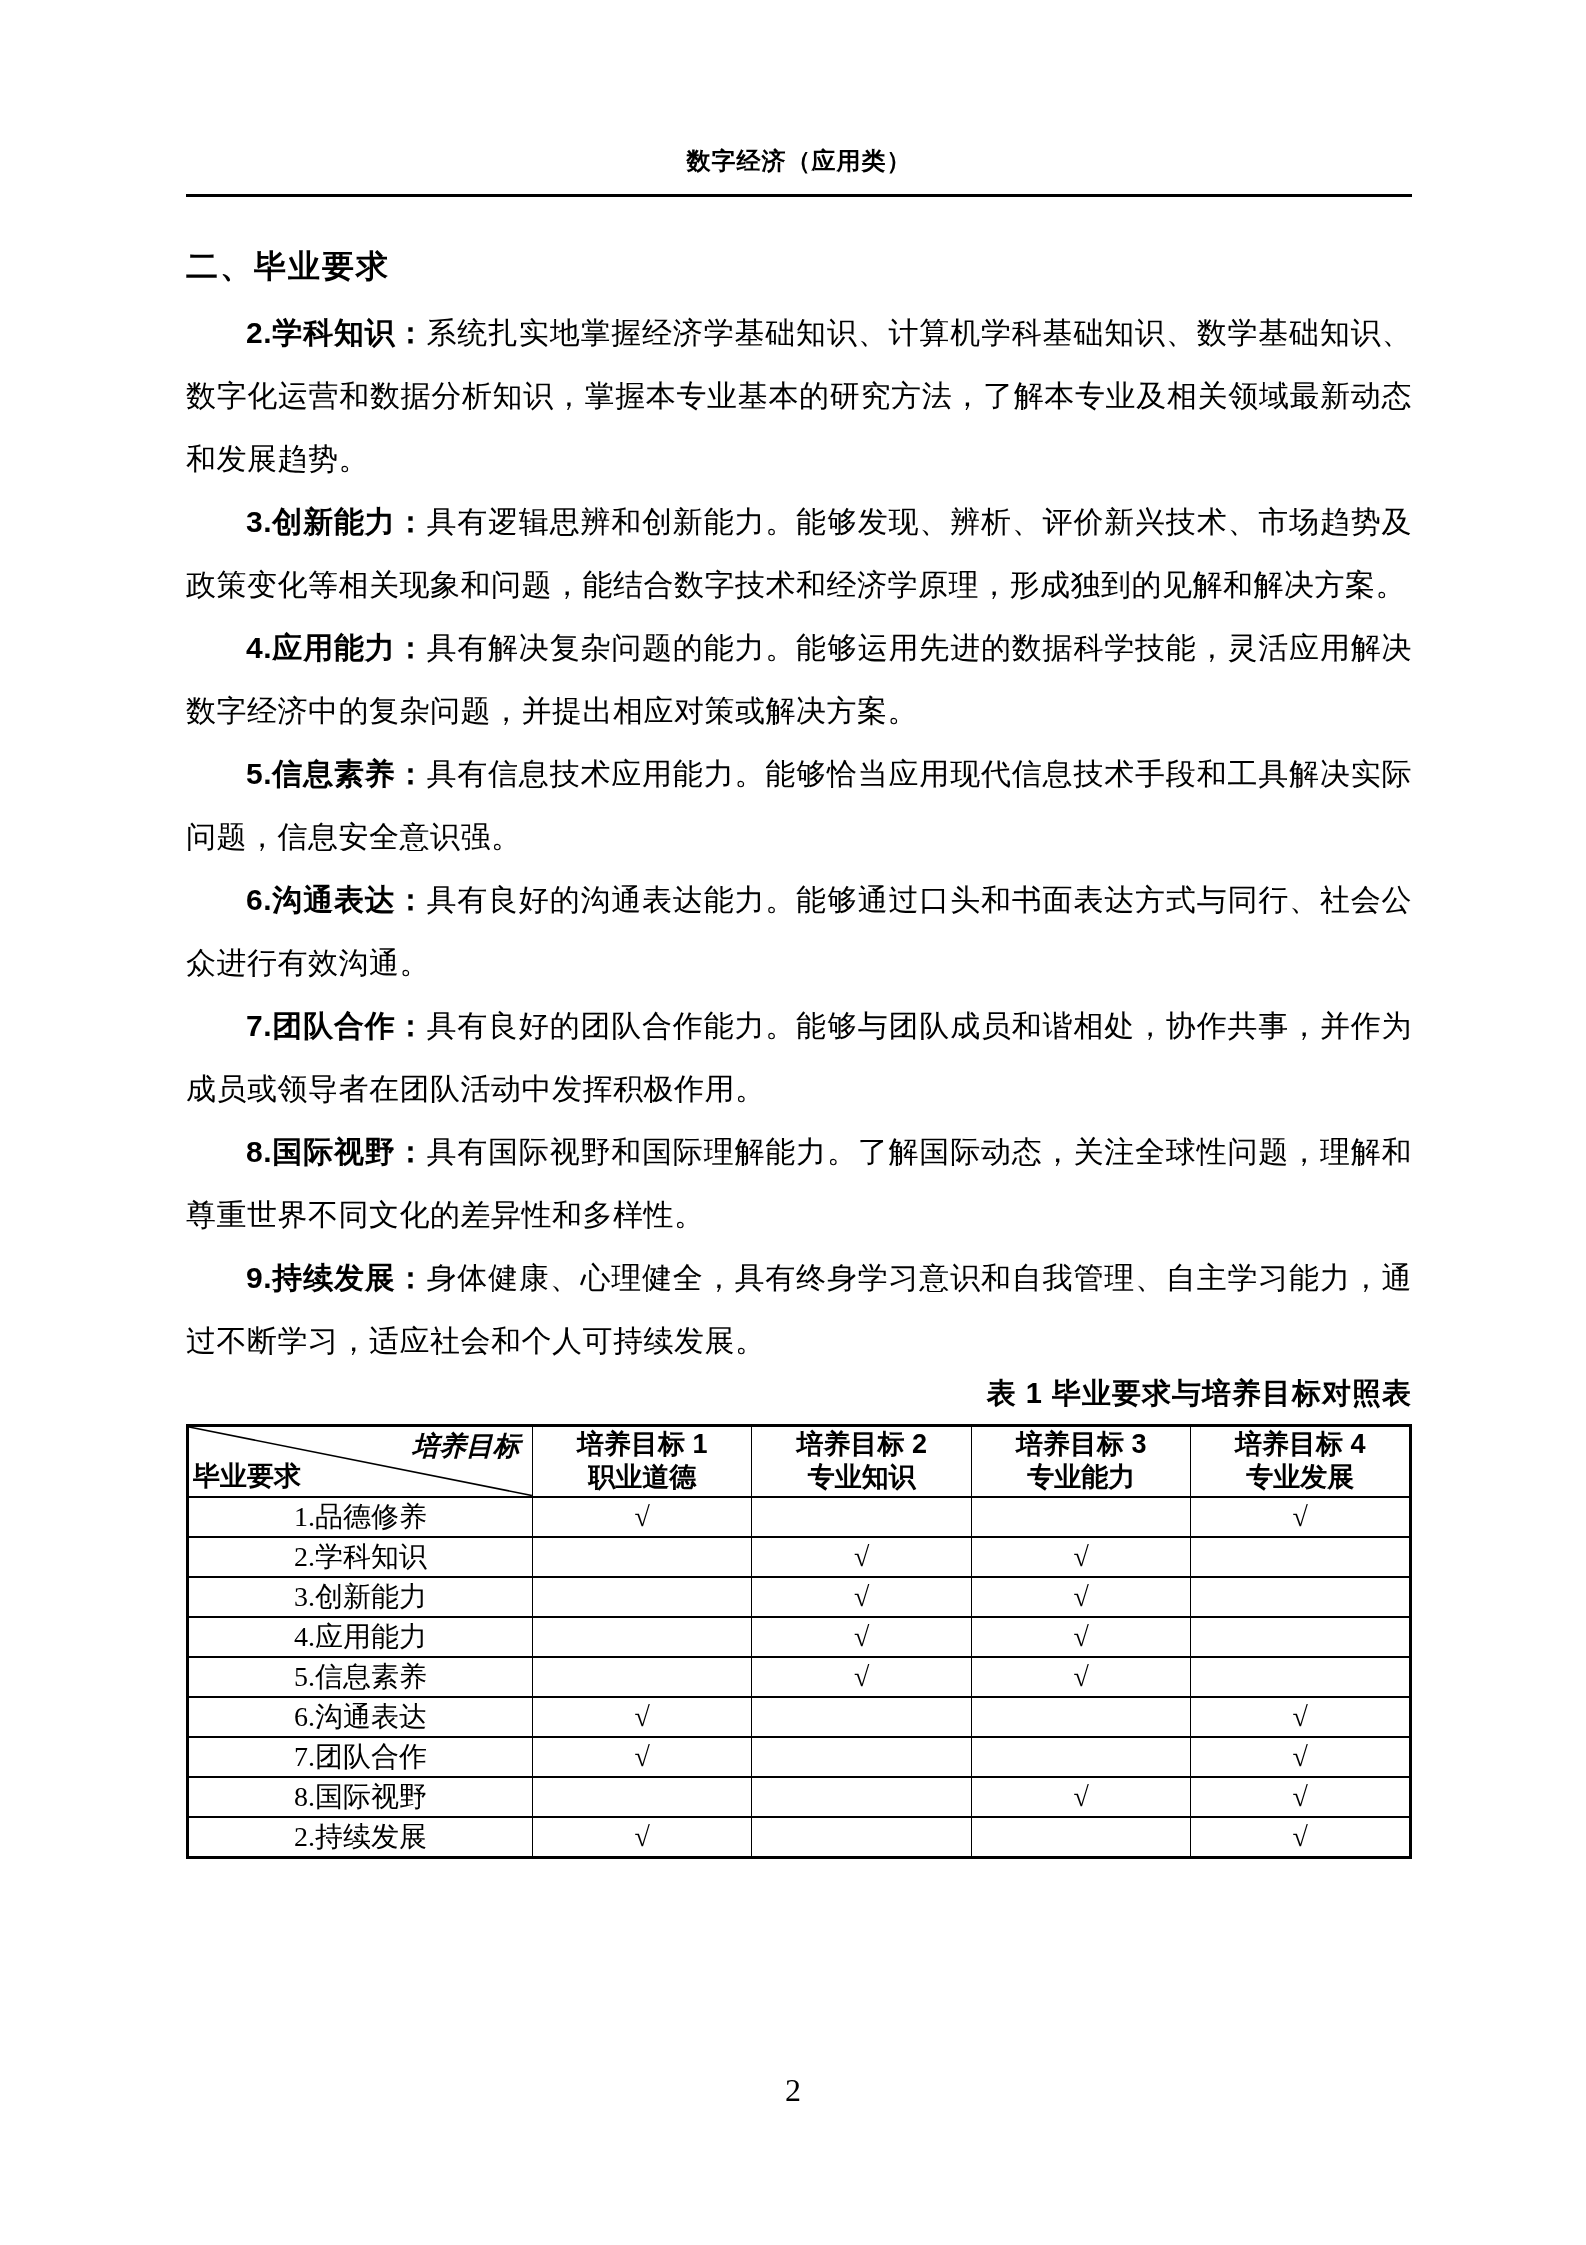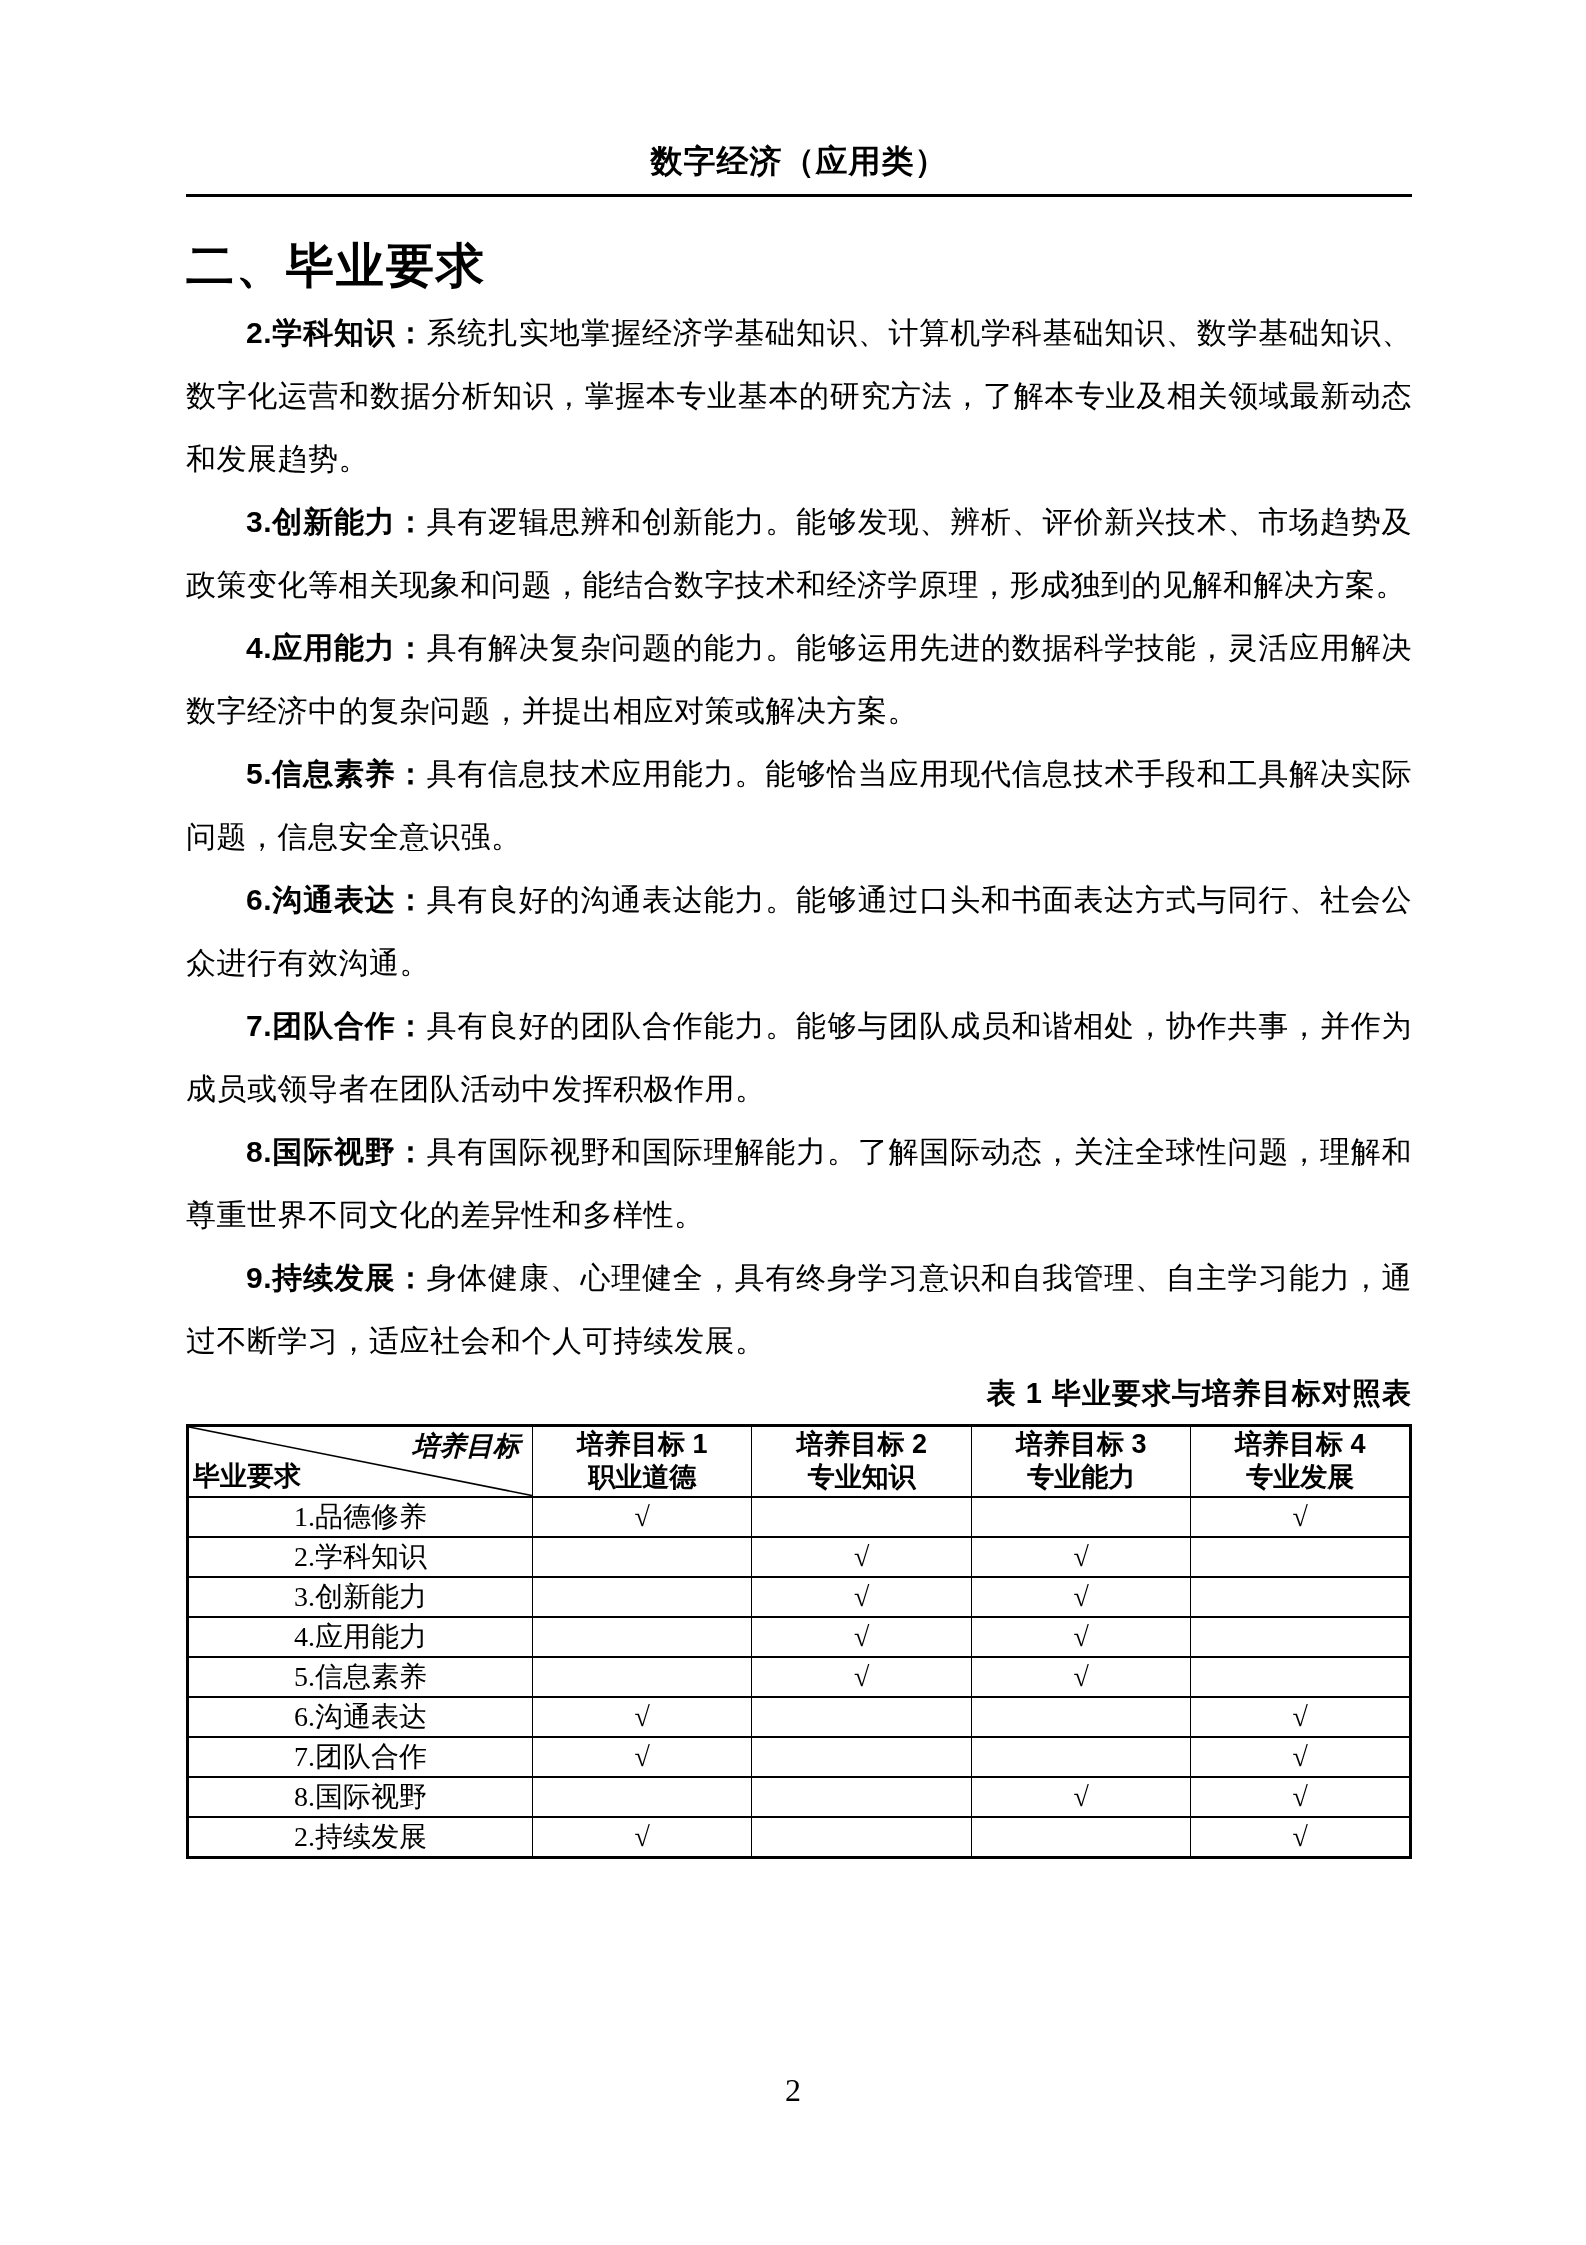--- a/index.html
+++ b/index.html
@@ -13,34 +13,34 @@
     color: #000;
     padding: 140px 174px 0 186px;
     font-family: "Liberation Serif", "DejaVu Serif", serif;
     overflow: hidden;
   }
 
   .doc-header {
     text-align: center;
     font-family: Liberation Sans, sans-serif;
     font-weight: 600;
-    font-size: 32px;
+    font-size: 24px;
     line-height: 42px;
     letter-spacing: 1px;
   }
   .header-rule {
     margin-top: 12px;
     border-bottom: 3px solid #000;
   }
 
   .section-title {
     margin-top: 46px;
     font-family: "Liberation Sans", "DejaVu Sans", sans-serif;
     font-weight: 700;
-    font-size: 48px;
+    font-size: 32px;
     line-height: 46px;
     letter-spacing: 2px;
   }
 
   .body-text { margin-top: 12px; }
   .req-para {
     font-size: 30px;
     line-height: 63px;
     text-align: justify;
     text-indent: 60px;

